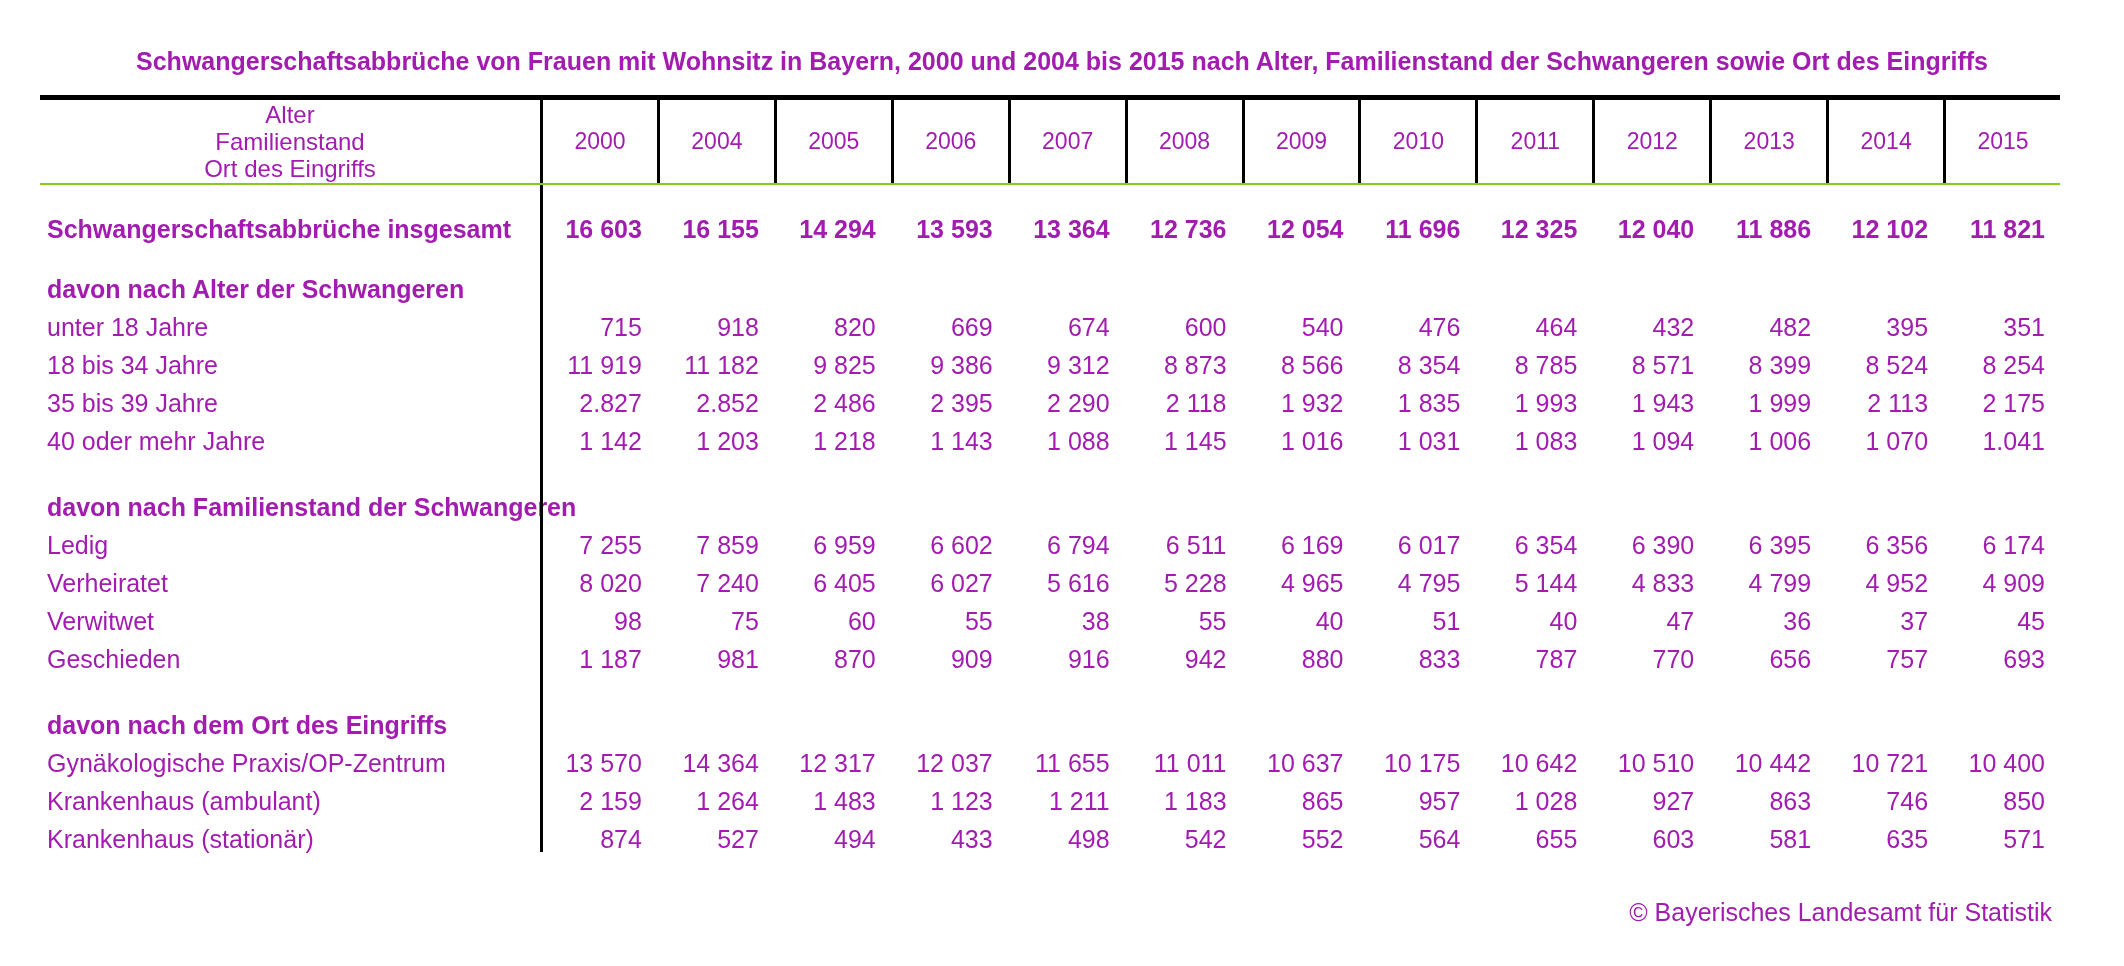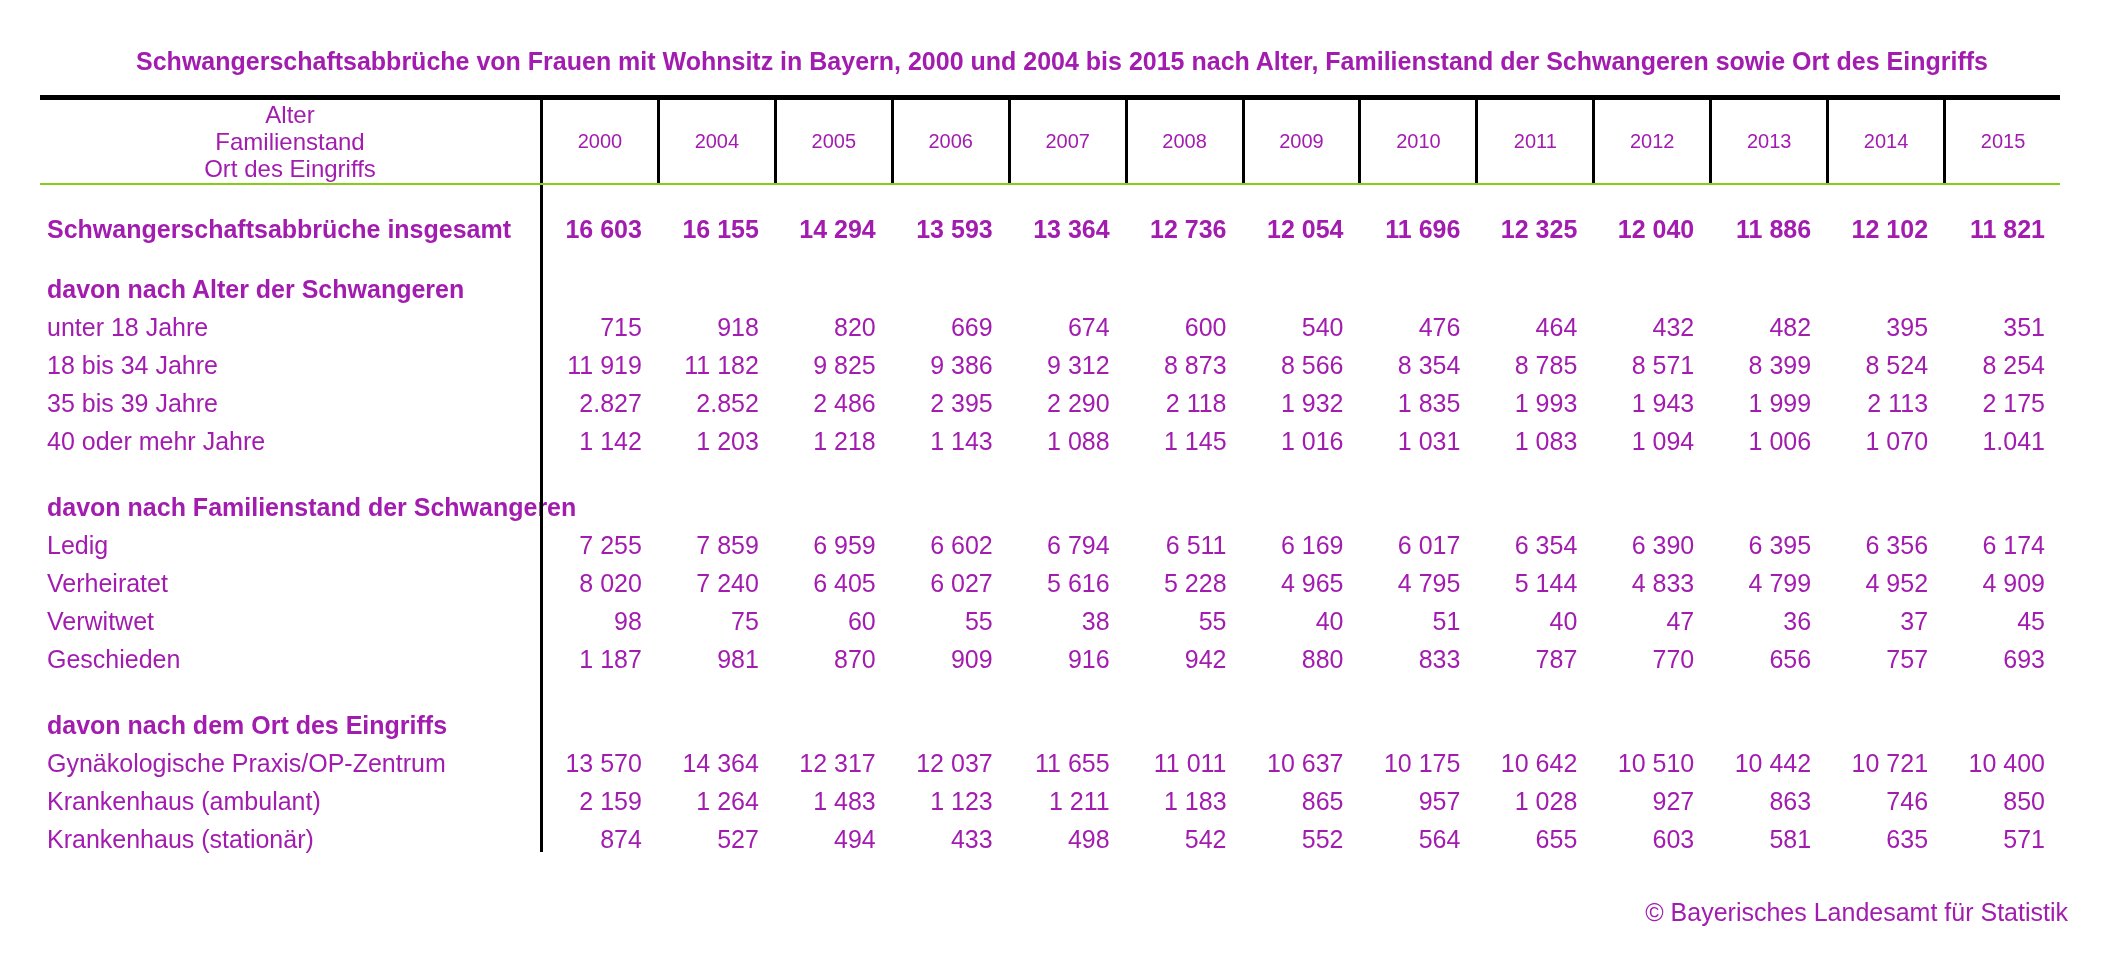--- a/index.html
+++ b/index.html
@@ -43,21 +43,21 @@
     align-items: center;
     text-align: center;
     font-size: 24px;
     line-height: 27px;
   }
   .hyear {
     border-left: 3px solid #000;
     display: flex;
     align-items: center;
     justify-content: center;
-    font-size: 20px;
+    font-size: 23px;
   }
   .tbody {
     position: relative;
     padding-top: 25px;
   }
   .tbody::before {
     content: "";
     position: absolute;
     left: 500px;
     top: 0;
@@ -73,21 +73,21 @@
     font-size: 25px;
   }
   .row .label { padding-left: 7px; white-space: nowrap; }
   .row .num   { text-align: right; padding-right: 15px; white-space: nowrap; }
   .row.total   { font-weight: 700; }
   .row.heading { font-weight: 700; margin-top: 28px; }
   .row.total + .row.heading { margin-top: 22px; }
   .footer {
     position: absolute;
     top: 898px;
-    right: 56px;
+    right: 72px;
     font-size: 25px;
   }
 </style>
 </head>
 <body>
 
 <div class="page">
 
   <div class="title">Schwangerschaftsabbrüche von Frauen mit Wohnsitz in Bayern, 2000 und 2004 bis 2015 nach Alter, Familienstand der Schwangeren sowie Ort des Eingriffs</div>
 

